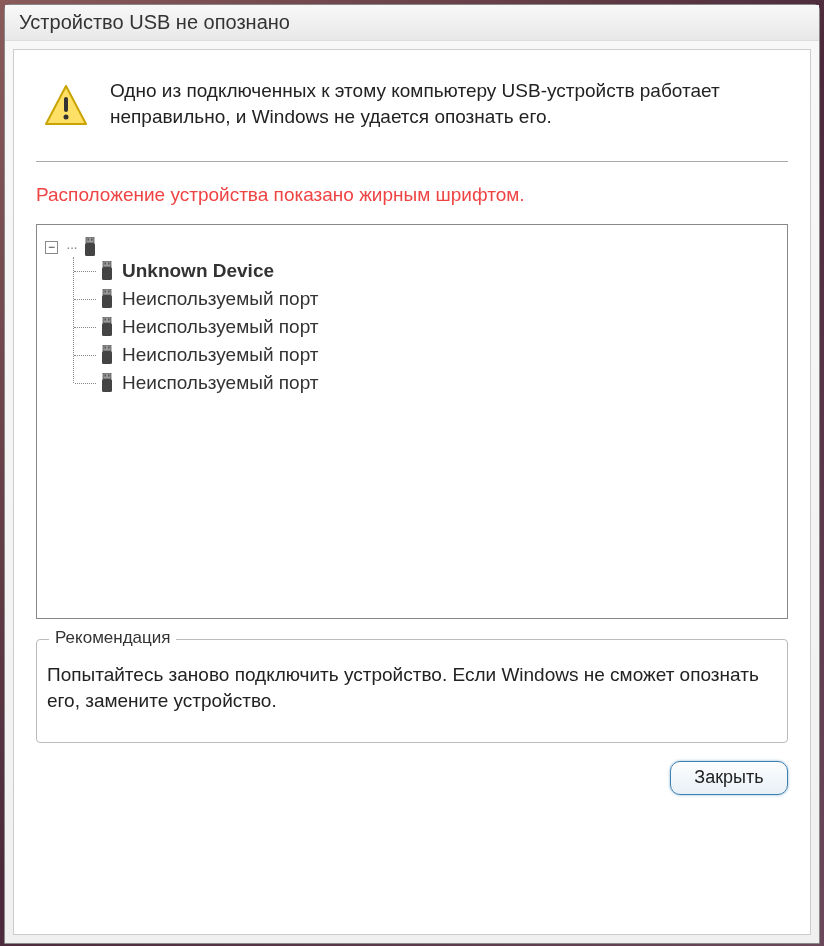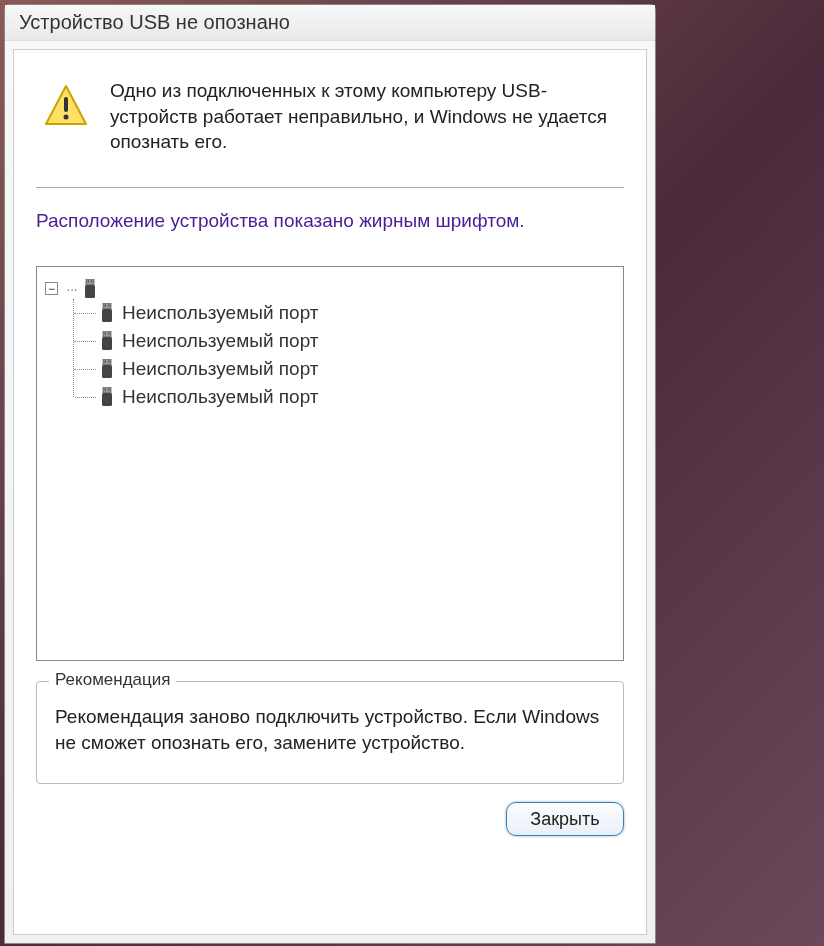--- a/index.html
+++ b/index.html
@@ -7,21 +7,21 @@
       font-family: 'Segoe UI', Tahoma, Arial, sans-serif;
       background: linear-gradient(135deg, #8a5a5a, #4a2a3a, #6a4a5a);
       width: 824px;
       height: 946px;
       overflow: hidden;
     }
     .window {
       position: absolute;
       top: 4px;
       left: 4px;
-      width: 652px;
+      width: 816px;
       height: 940px;
       background: linear-gradient(to bottom, #f8f8f8, #f0f0f0);
       border: 1px solid #888;
       border-radius: 6px 6px 0 0;
       display: flex;
       flex-direction: column;
     }
     .titlebar {
       height: 36px;
       background: linear-gradient(to bottom, #f8f8f8, #e8e8e8);
@@ -58,22 +58,22 @@
       line-height: 1.35;
       color: #222;
     }
     .hr {
       border: none;
       border-top: 1px solid #aaa;
       margin: 10px 0 22px 0;
     }
     .location-text {
       font-size: 19px;
-      color: #4c1d95;
-      margin-bottom: 34px;
+      color: #ef4444;
+      margin-bottom: 18px;
     }
     .tree-box {
       border: 1px solid #888;
       background: #fff;
       height: 395px;
       padding: 12px 8px;
       overflow: auto;
     }
     .tree-root {
       display: flex;
@@ -137,21 +137,21 @@
       left: -1px;
       top: 50%;
       bottom: -4px;
       width: 2px;
       background: #fff;
     }
     .recommend-group {
       margin-top: 20px;
       border: 1px solid #bbb;
       border-radius: 4px;
-      padding: 22px 18px 28px 18px;
+      padding: 22px 18px 28px 10px;
       position: relative;
     }
     .recommend-legend {
       position: absolute;
       top: -12px;
       left: 12px;
       background: #fff;
       padding: 0 6px;
       font-size: 17px;
       color: #333;
@@ -205,20 +205,29 @@
         <span class="expander">−</span>
         <span class="dots">···</span>
         <svg class="usb-icon" viewBox="0 0 14 20">
           <rect x="3" y="0" width="8" height="6" fill="#999" stroke="#555" stroke-width="0.8"></rect>
           <rect x="4.5" y="1.5" width="1.5" height="2" fill="#555"></rect>
           <rect x="8" y="1.5" width="1.5" height="2" fill="#555"></rect>
           <rect x="2" y="6" width="10" height="13" rx="1.5" fill="#444"></rect>
         </svg>
       </div>
       <div class="tree-children">
+        <div class="tree-item bold">
+          <svg class="usb-icon" viewBox="0 0 14 20">
+            <rect x="3" y="0" width="8" height="6" fill="#999" stroke="#555" stroke-width="0.8"></rect>
+            <rect x="4.5" y="1.5" width="1.5" height="2" fill="#555"></rect>
+            <rect x="8" y="1.5" width="1.5" height="2" fill="#555"></rect>
+            <rect x="2" y="6" width="10" height="13" rx="1.5" fill="#444"></rect>
+          </svg>
+          <span class="lbl">Unknown Device</span>
+        </div>
         <div class="tree-item">
           <svg class="usb-icon" viewBox="0 0 14 20">
             <rect x="3" y="0" width="8" height="6" fill="#999" stroke="#555" stroke-width="0.8"></rect>
             <rect x="4.5" y="1.5" width="1.5" height="2" fill="#555"></rect>
             <rect x="8" y="1.5" width="1.5" height="2" fill="#555"></rect>
             <rect x="2" y="6" width="10" height="13" rx="1.5" fill="#444"></rect>
           </svg>
           <span class="lbl">Неиспользуемый порт</span>
         </div>
         <div class="tree-item">
@@ -246,21 +255,21 @@
             <rect x="8" y="1.5" width="1.5" height="2" fill="#555"></rect>
             <rect x="2" y="6" width="10" height="13" rx="1.5" fill="#444"></rect>
           </svg>
           <span class="lbl">Неиспользуемый порт</span>
         </div>
       </div>
     </div>
 
     <div class="recommend-group">
       <div class="recommend-legend">Рекомендация</div>
-      <div class="recommend-text">Рекомендация заново подключить устройство. Если Windows не сможет опознать его, замените устройство.</div>
+      <div class="recommend-text">Попытайтесь заново подключить устройство. Если Windows не сможет опознать его, замените устройство.</div>
     </div>
 
     <div class="button-row">
       <button class="close-btn">Закрыть</button>
     </div>
 
   </div>
 </div>
 
 </body></html>

